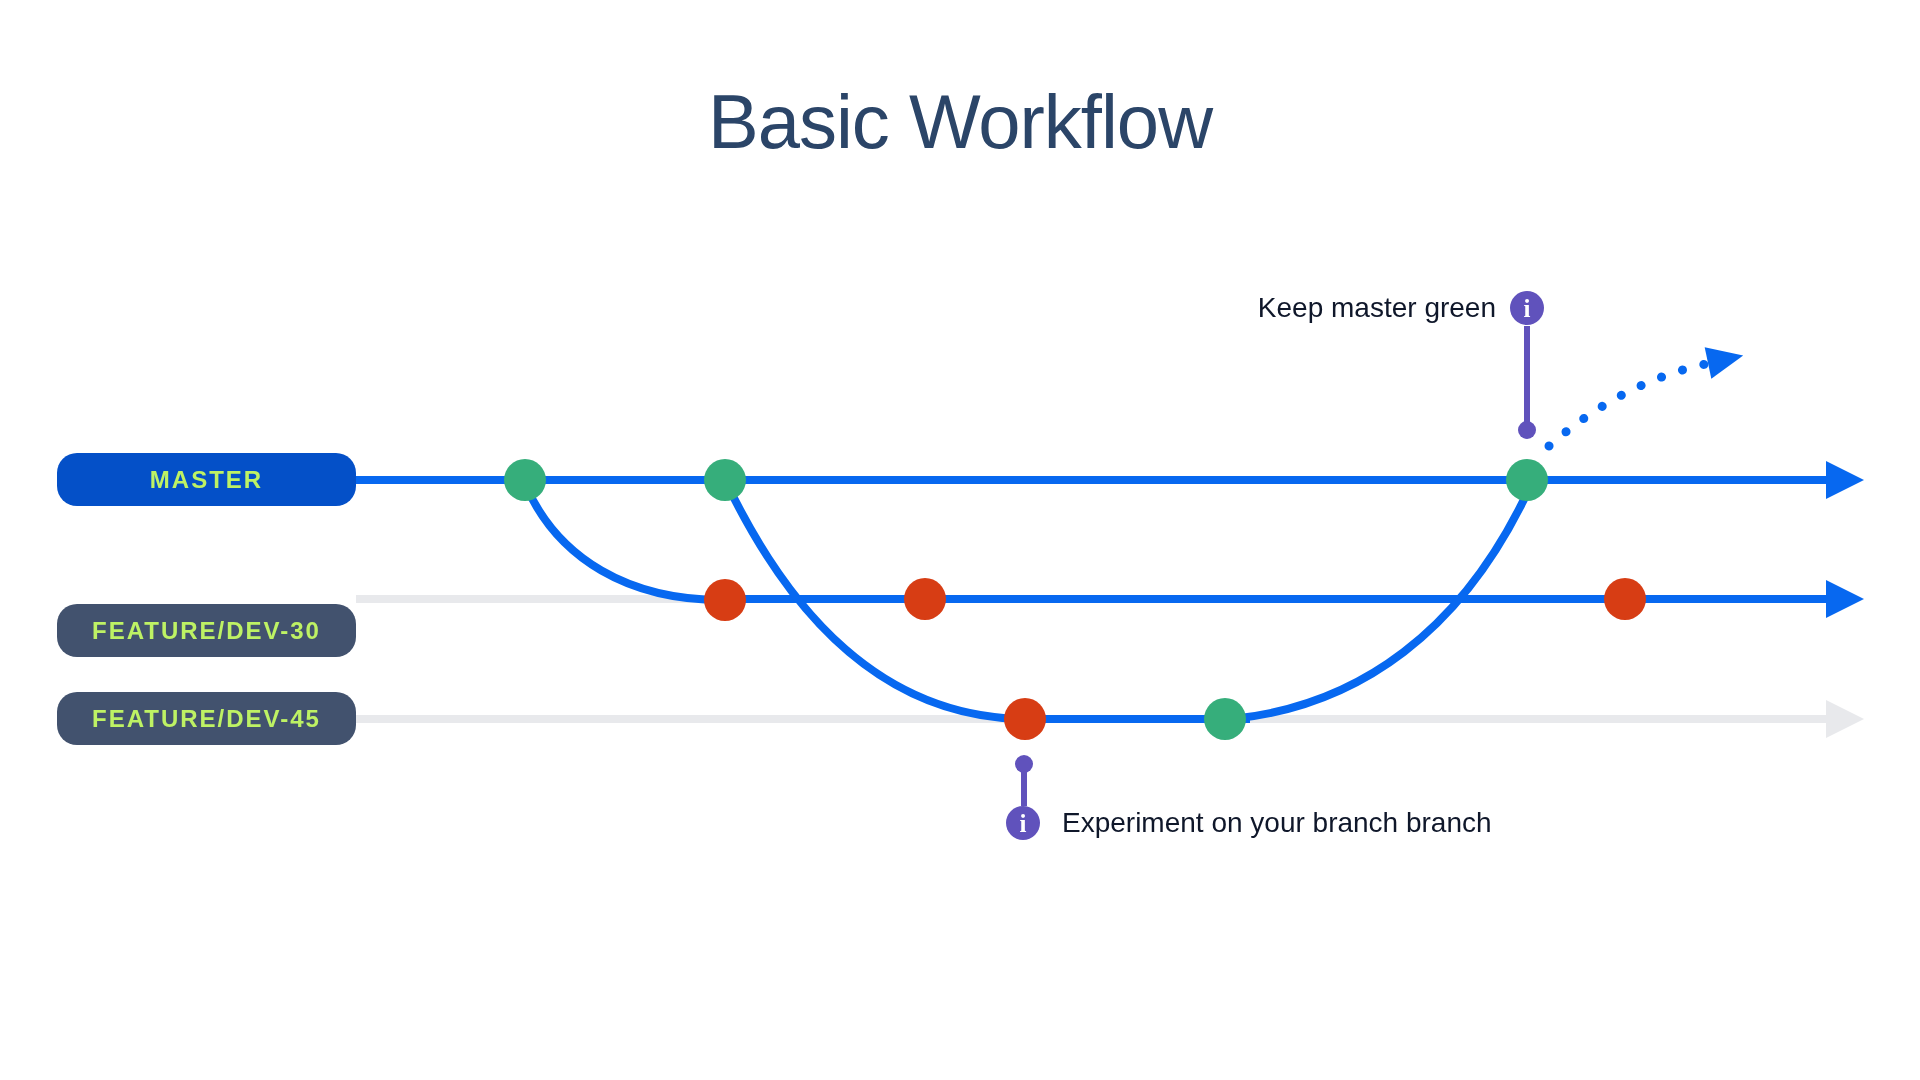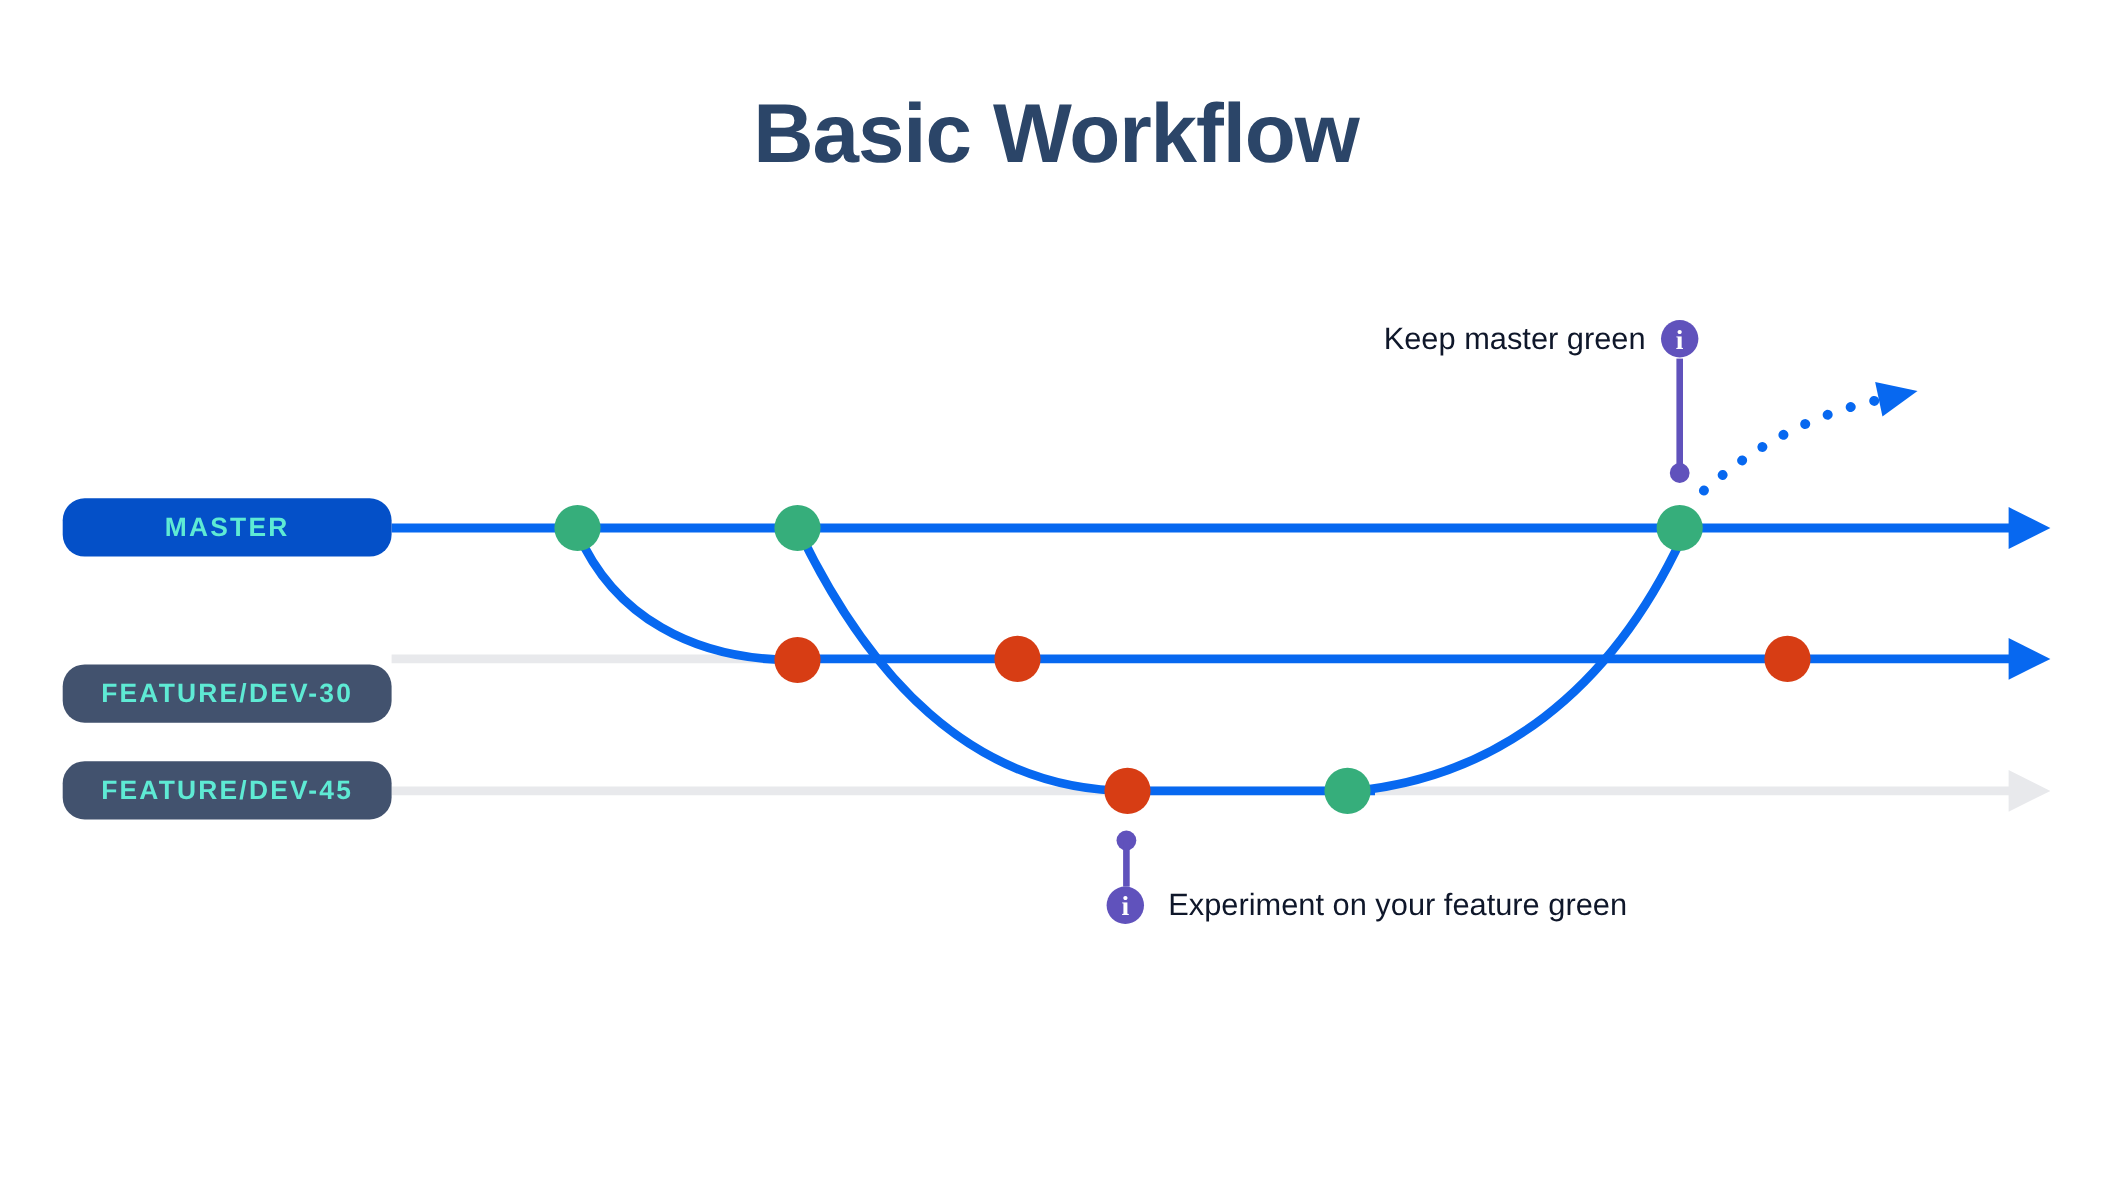--- a/index.html
+++ b/index.html
@@ -2,27 +2,27 @@
 <html><head>
 <meta charset="utf-8">
 <style>
   html,body{margin:0;padding:0;background:#ffffff;}
   .stage{
     position:relative;width:1920px;height:1080px;background:#ffffff;overflow:hidden;
     font-family:"Liberation Sans", sans-serif;
   }
   .page-title{
     position:absolute;top:78px;left:0;width:100%;
-    text-align:center;font-size:76px;font-weight:700;letter-spacing:-1px;
+    text-align:center;font-size:76px;font-weight:400;letter-spacing:-1px;
     color:#2b4568;margin:0;
   }
   .diagram-svg{position:absolute;left:0;top:0;}
   .branch-chip{
     position:absolute;left:57px;width:299px;height:53px;border-radius:20px;
-    color:#5eead4;font-weight:700;font-size:24px;letter-spacing:2px;
+    color:#bef264;font-weight:700;font-size:24px;letter-spacing:2px;
     display:flex;align-items:center;justify-content:center;
   }
   .chip-master{top:453px;background:#0450c8;}
   .chip-dev30{top:604px;background:#42526e;}
   .chip-dev45{top:692px;background:#42526e;text-align:center;}
   .annotation{
     position:absolute;color:#0f172a;font-size:28px;line-height:34px;white-space:nowrap;
   }
   .annotation-master{top:291px;right:424px;}
   .annotation-dev45{top:806px;left:1062px;}
@@ -84,15 +84,15 @@
     <span>MASTER</span>
   </div>
   <div class="branch-chip chip-dev30">
     <span>FEATURE/DEV-30</span>
   </div>
   <div class="branch-chip chip-dev45">
     <span>FEATURE/DEV-45</span>
   </div>
 
   <div class="annotation annotation-master">Keep master green</div>
-  <div class="annotation annotation-dev45">Experiment on your feature green</div>
+  <div class="annotation annotation-dev45">Experiment on your branch branch</div>
 
 </div>
 
 </body></html>

